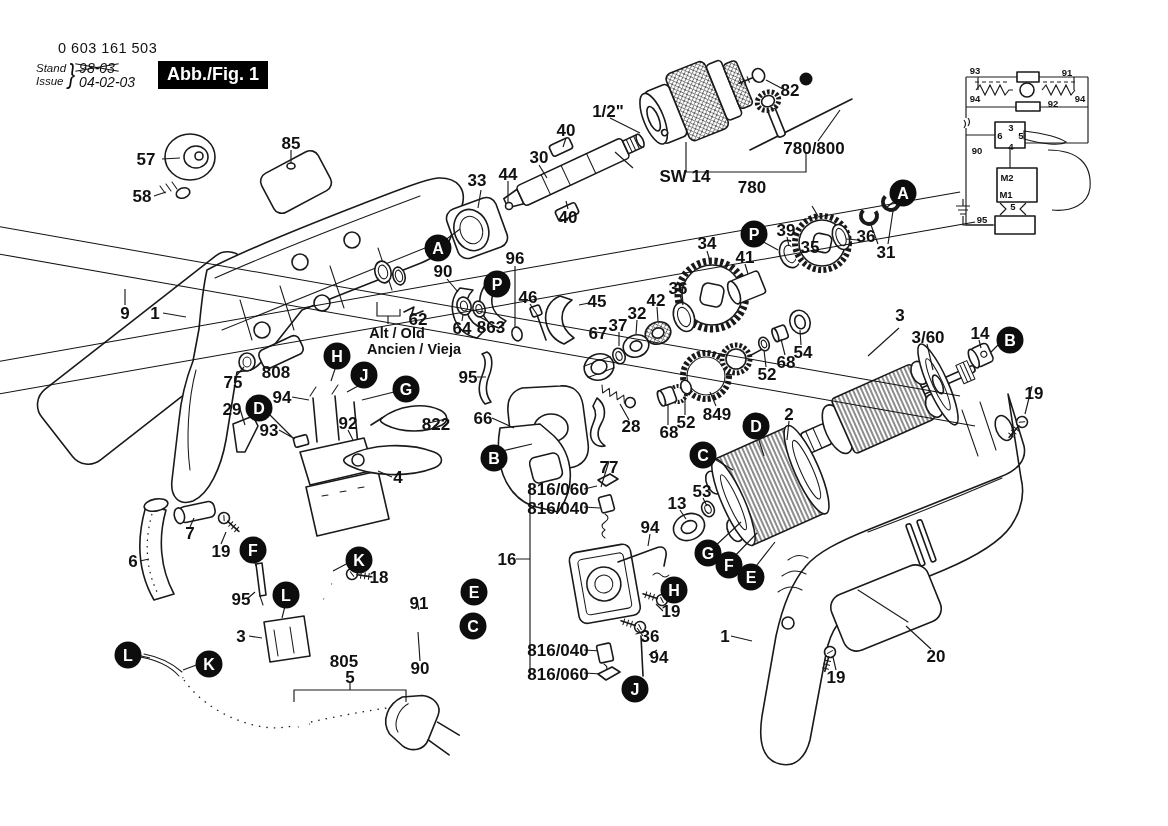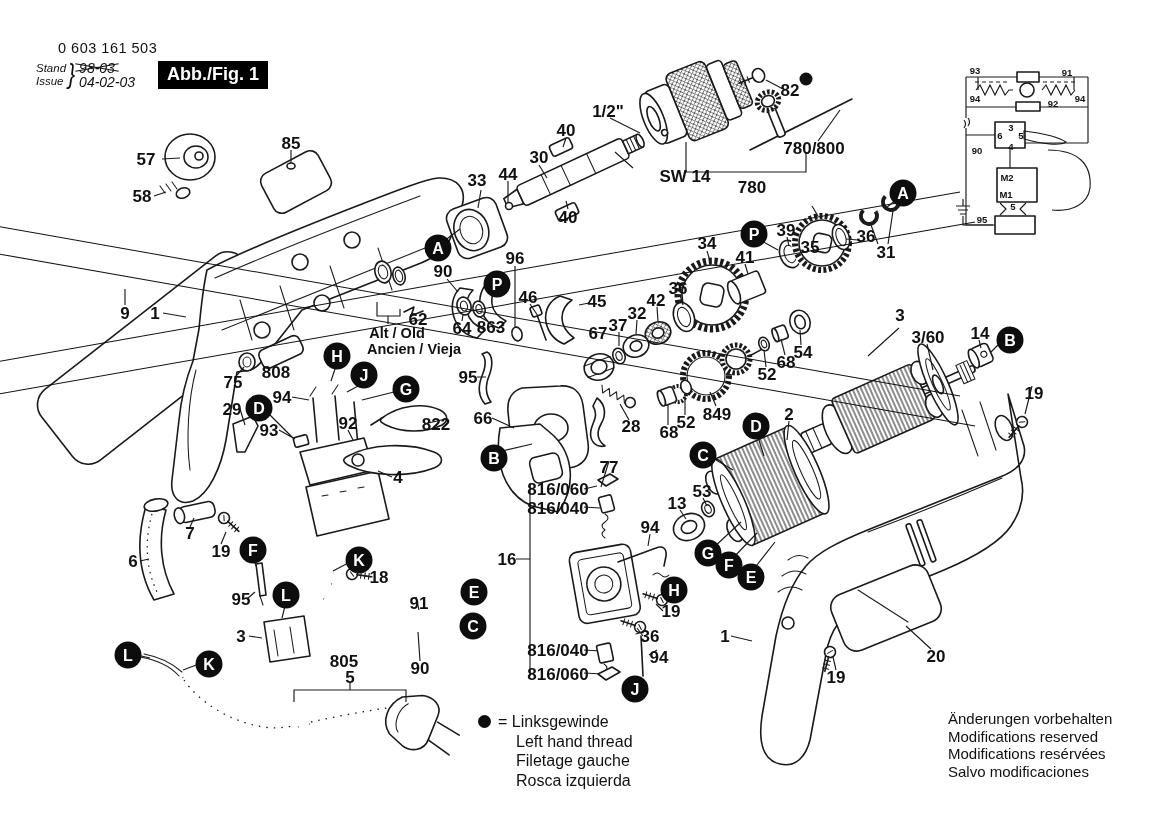--- a/index.html
+++ b/index.html
@@ -558,27 +558,15 @@
     </div>
     <div class="brace">}</div>
     <div class="dates">
       <span class="struck">98-03</span><br>
       <span>04-02-03</span>
     </div>
   </div>
 </div>
 <div class="fig-box">Abb./Fig. 1</div>
 
-<div class="legend">
-  <div><span class="dot"></span><span>= Linksgewinde</span></div>
-  <div class="indent">Left hand thread</div>
-  <div class="indent">Filetage gauche</div>
-  <div class="indent">Rosca izquierda</div>
+
+
 </div>
 
-<div class="footer-notes">
-  <div>Änderungen vorbehalten</div>
-  <div>Modifications reserved</div>
-  <div>Modifications resérvées</div>
-  <div>Salvo modificaciones</div>
-</div>
-
-</div>
-
 </body></html>

